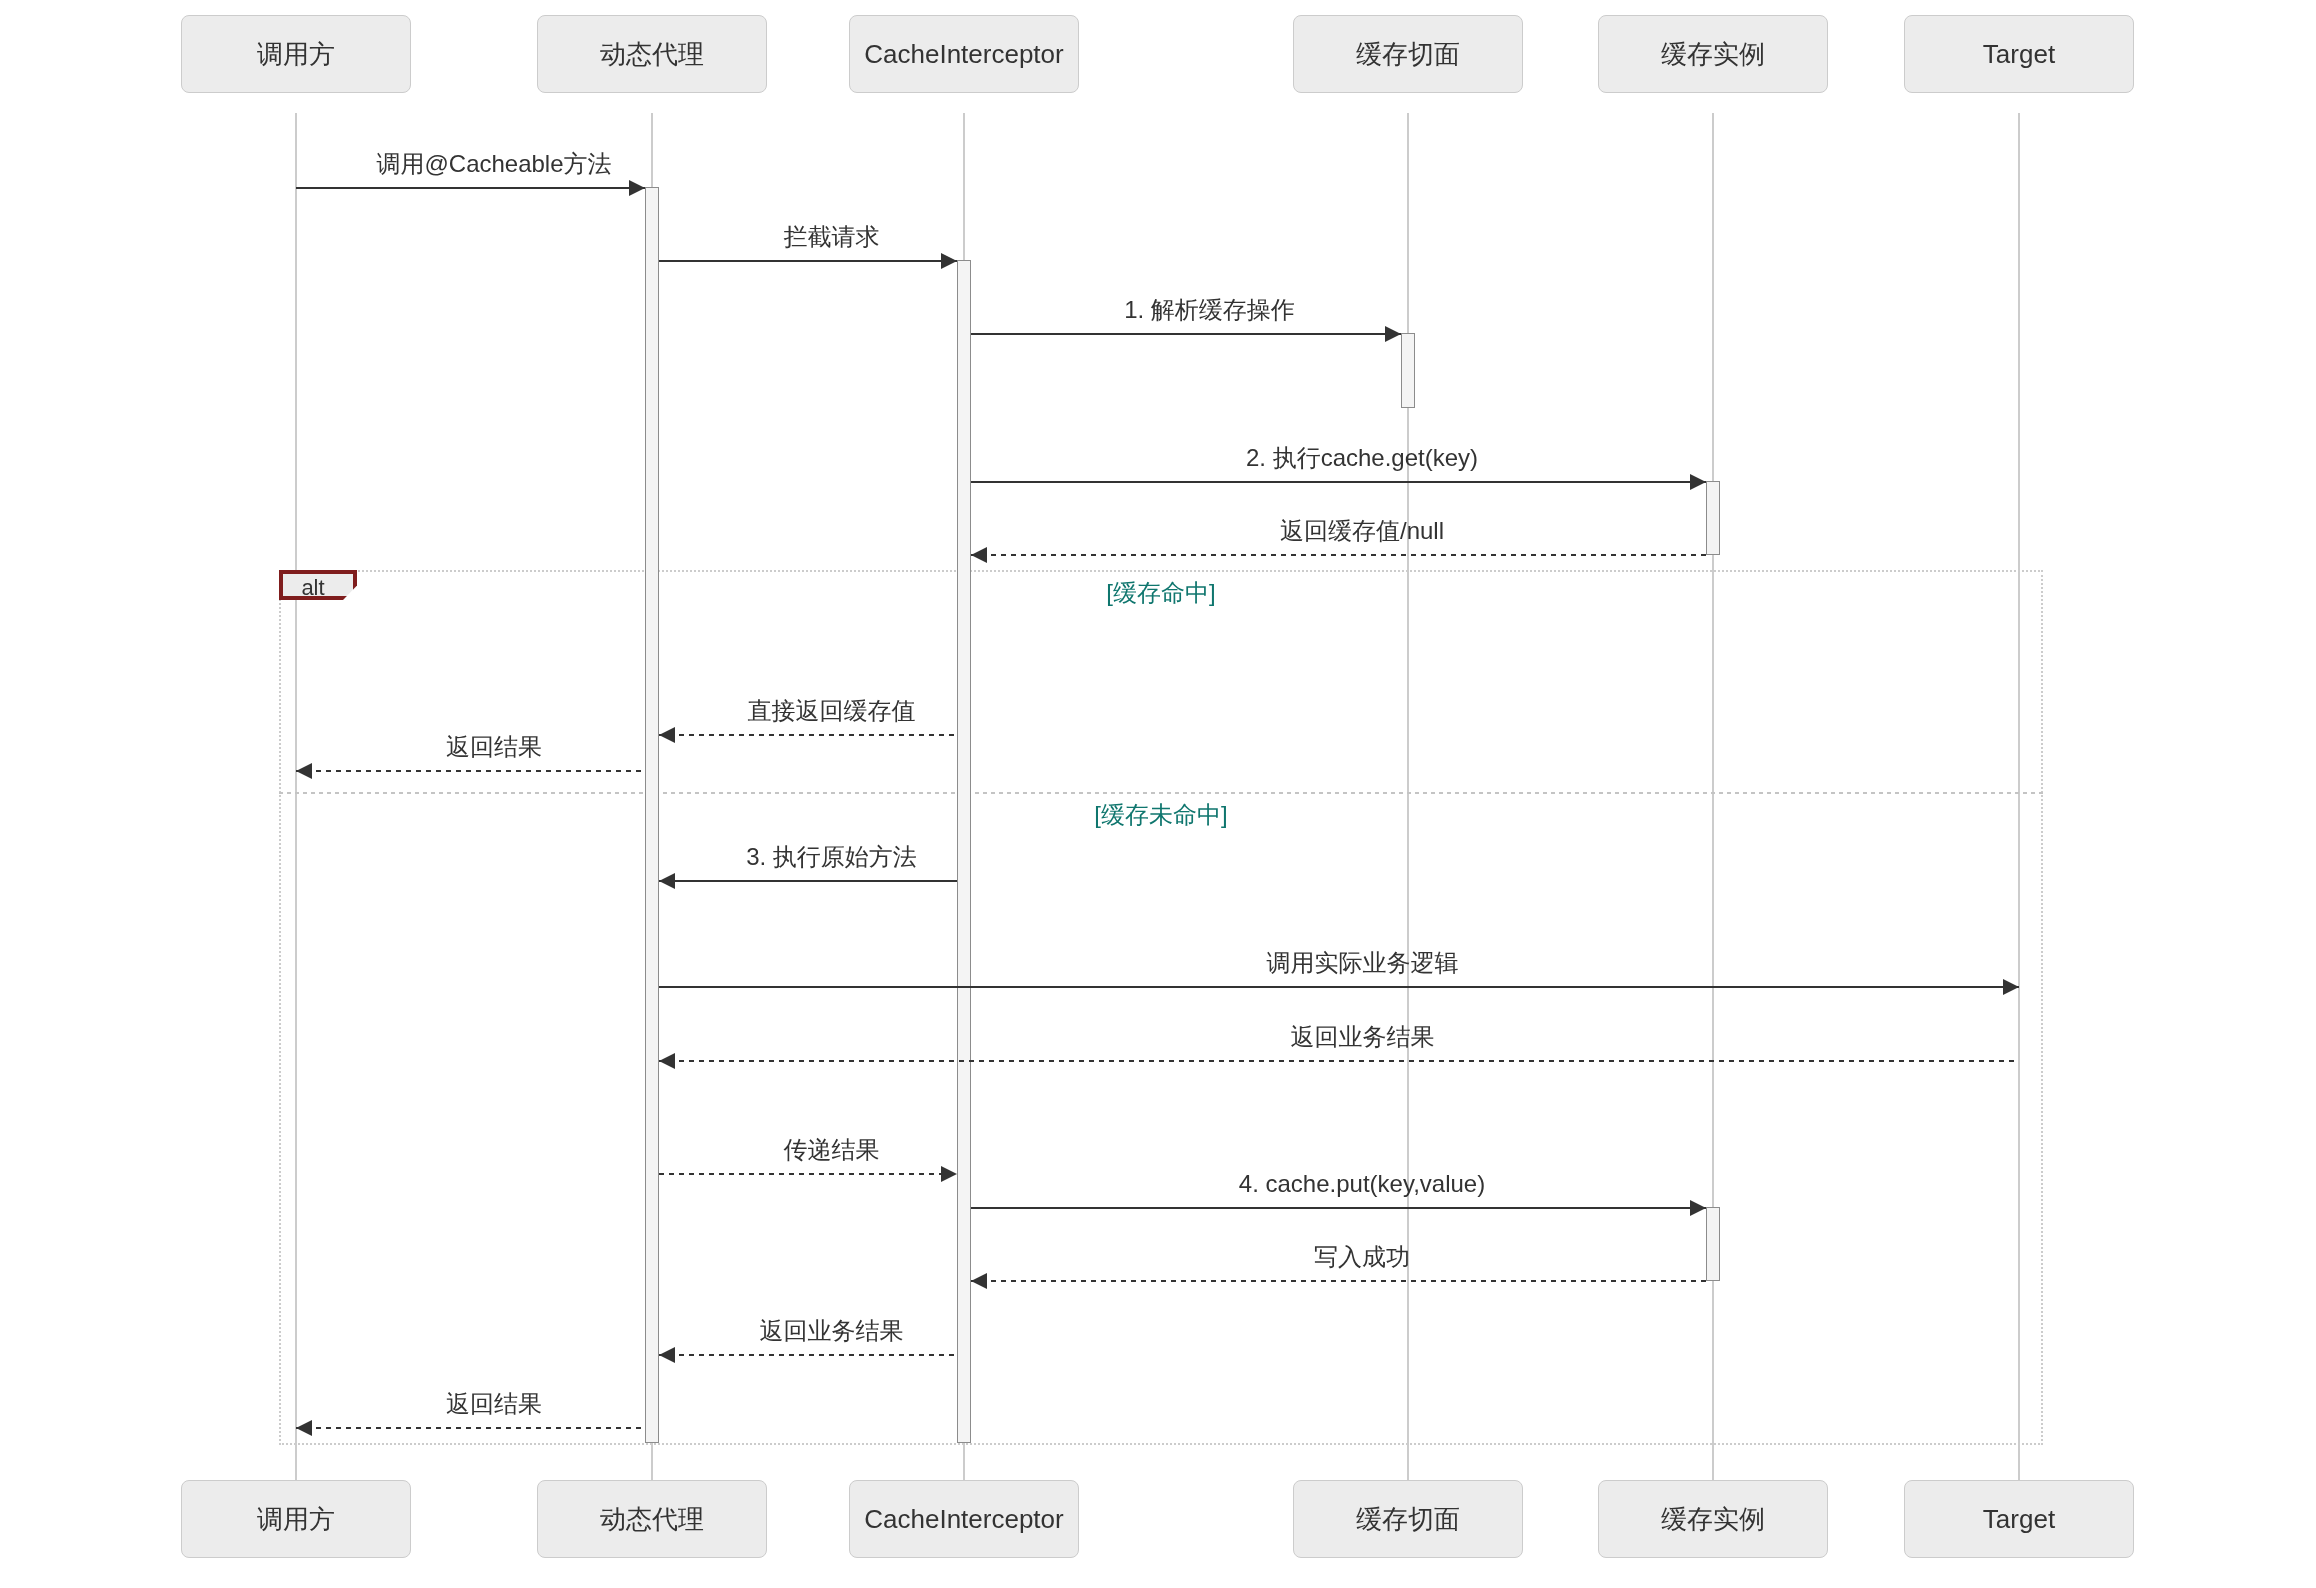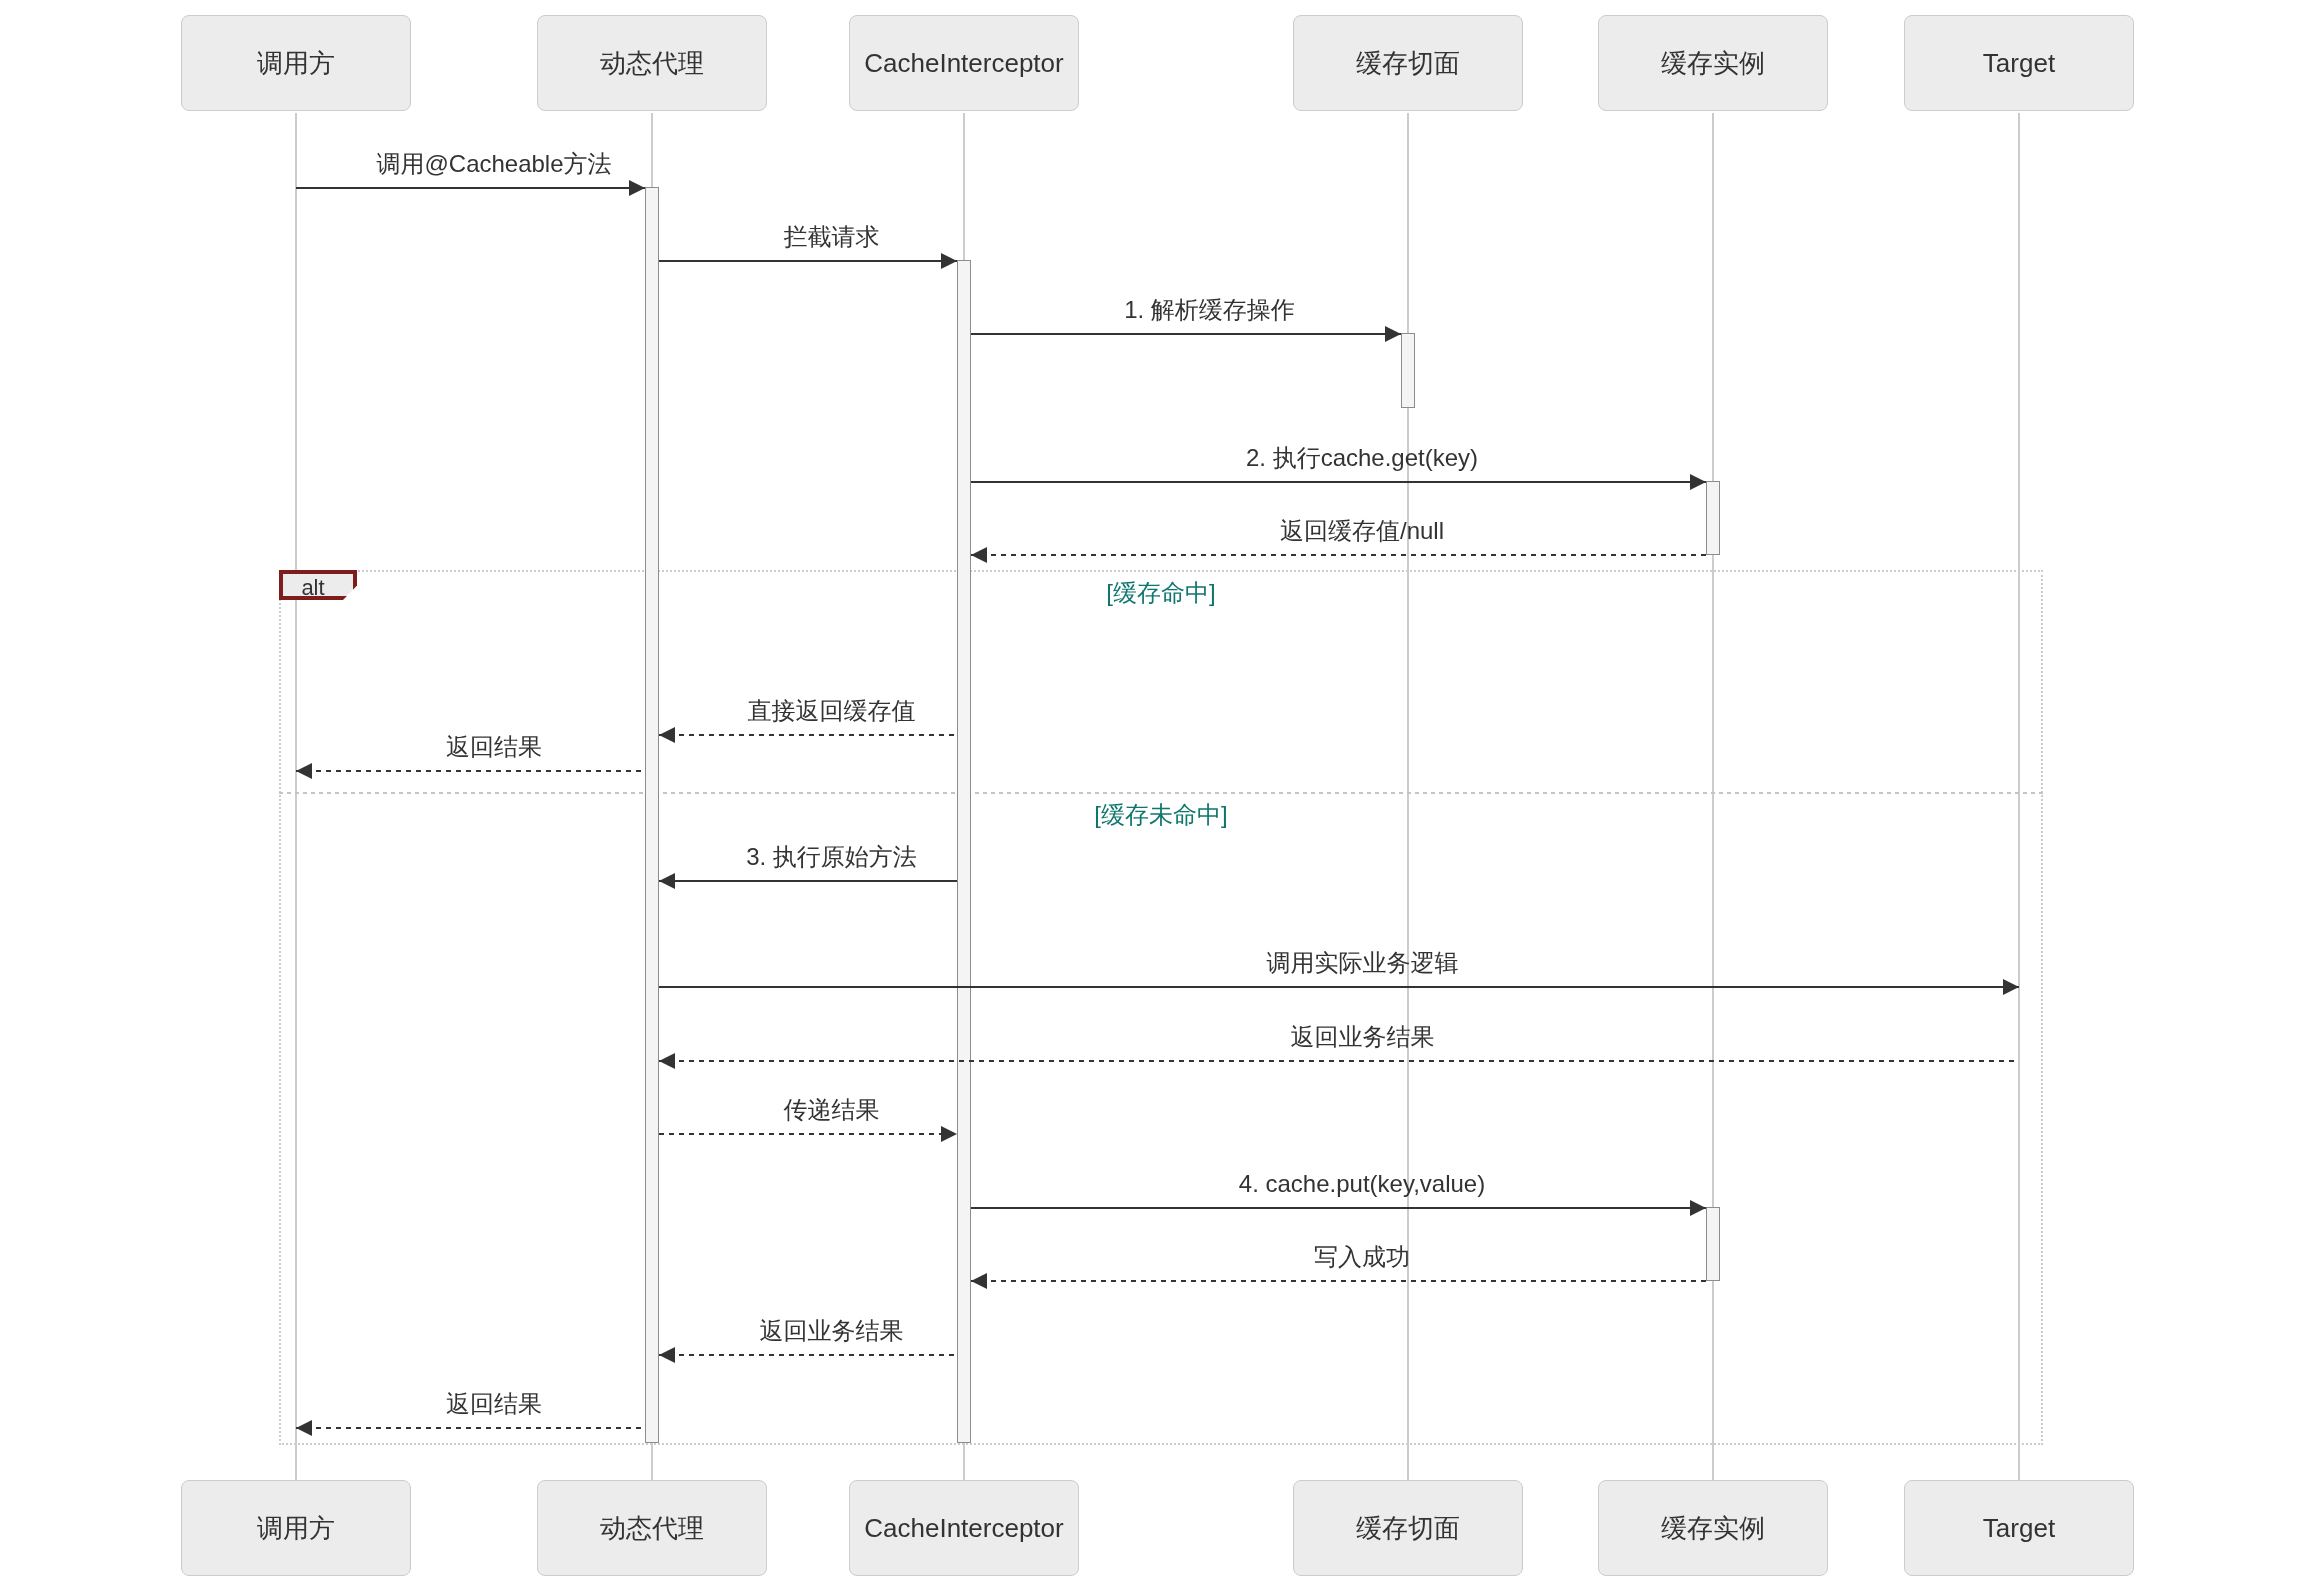--- a/index.html
+++ b/index.html
@@ -1,21 +1,21 @@
 <!DOCTYPE html>
 <html><head>
 <meta charset="utf-8">
 <style>
   html,body{margin:0;padding:0;background:#ffffff;}
   #canvas{
     position:relative;width:2316px;height:1588px;background:#ffffff;overflow:hidden;
     font-family:"Liberation Sans","DejaVu Sans",sans-serif;color:#333333;
   }
   .pbox{
-    position:absolute;width:230px;height:96px;background:#ececec;border:1px solid #cccccc;
+    position:absolute;width:230px;height:78px;background:#ececec;border:1px solid #cccccc;
     border-radius:8px;display:flex;align-items:center;justify-content:center;
     font-size:26px;color:#333333;box-sizing:border-box;
   }
   .lifeline{position:absolute;top:113px;height:1367px;width:2px;background:#cccccc;}
   .act{position:absolute;width:14px;background:#f4f4f4;border:1px solid #8c8c8c;box-sizing:border-box;}
   .msg{position:absolute;}
   .msg-label{height:30px;line-height:30px;margin-bottom:8px;text-align:center;font-size:24px;color:#333333;white-space:nowrap;padding-left:47px;}
   .line{position:relative;height:2px;}
   .line.solid{background:#333333;}
   .line.dashed{background:repeating-linear-gradient(90deg,#333333 0 5px,transparent 5px 10px);}
@@ -140,21 +140,21 @@
       </div>
   </div>
 
   <div class="msg" style="left:659px;top:1022px;width:1360px">
     <div class="msg-label">返回业务结果</div>
     <div class="line dashed">
         <div class="head-l"></div>
       </div>
   </div>
 
-  <div class="msg" style="left:659px;top:1095px;width:298px">
+  <div class="msg" style="left:659px;top:1135px;width:298px">
     <div class="msg-label">传递结果</div>
     <div class="line dashed">
         <div class="head-r"></div>
       </div>
   </div>
 
   <div class="msg" style="left:971px;top:1169px;width:735px">
     <div class="msg-label">4. cache.put(key,value)</div>
     <div class="line solid">
         <div class="head-r"></div>

